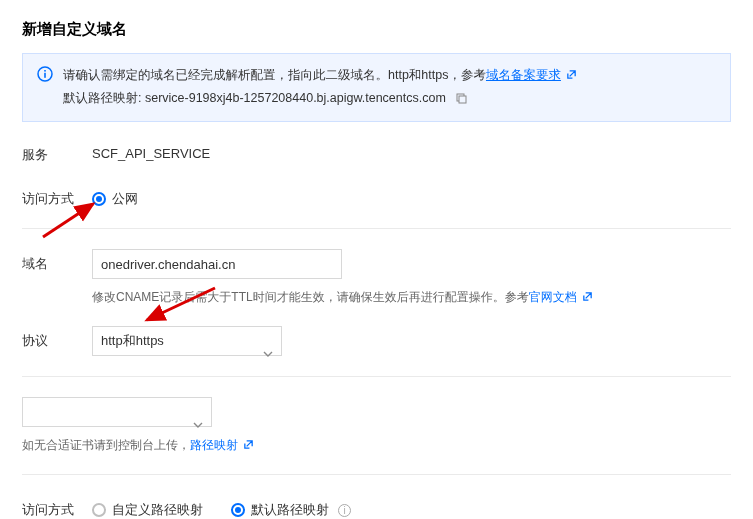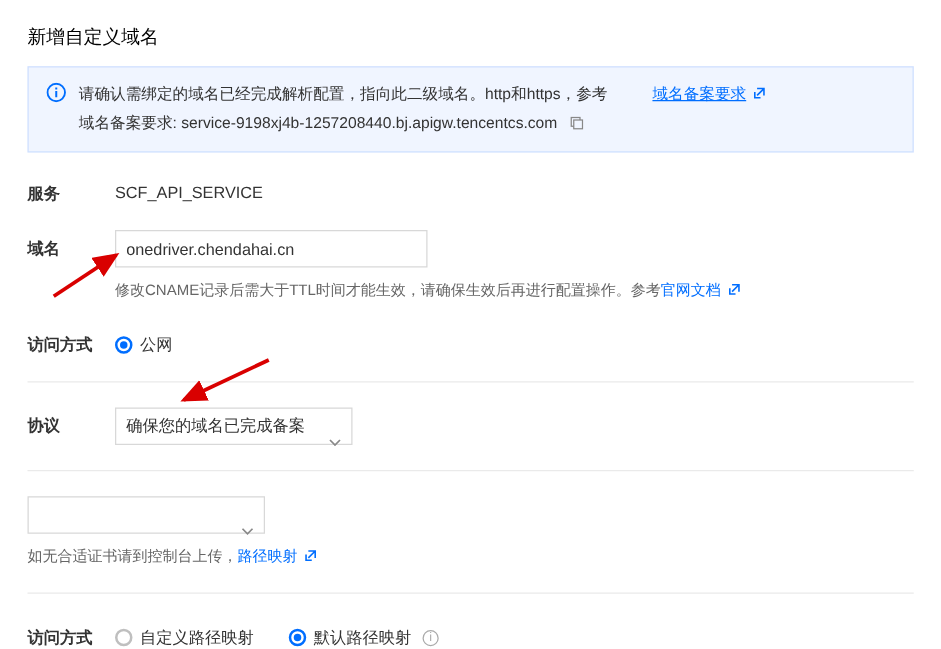--- a/index.html
+++ b/index.html
@@ -11,63 +11,61 @@
     width: 753px;
     height: 519px;
     position: relative;
   }
   .panel {
     padding: 20px 22px 0 22px;
     position: relative;
   }
   .title {
     font-size: 15px;
-    font-weight: 400;
+    font-weight: 700;
     color: #000;
     margin-bottom: 14px;
   }
   .alert {
     background: #f0f5ff;
     border: 1px solid #cfe0ff;
     padding: 10px 12px 10px 40px;
     position: relative;
     color: #333;
     line-height: 1.8;
     font-size: 12.5px;
   }
   .alert-icon {
     position: absolute;
     left: 14px;
     top: 12px;
   }
   .alert a.link {
     color: #006eff;
     text-decoration: underline;
-    margin-left: 36px;
   }
   .copy-icon {
     margin-left: 6px;
     vertical-align: -2px;
   }
   .form {
     margin-top: 18px;
   }
   .row {
     display: flex;
     align-items: flex-start;
     margin-bottom: 20px;
   }
   .row.sep { border-bottom: 1px solid #eaeaea; padding-bottom: 20px; }
   .label {
     width: 70px;
     color: #333;
     font-size: 13px;
     padding-top: 6px;
     flex-shrink: 0;
-    font-weight: bold;
   }
   .field { flex: 1; }
   .static-val { padding-top: 6px; color: #333; }
   .text-input {
     border: 1px solid #d8d8d8;
     height: 30px;
     width: 250px;
     padding: 0 8px;
     font-size: 13px;
     outline: none;
@@ -139,69 +137,69 @@
     </span>
     <div>
       <span>请确认需绑定的域名已经完成解析配置，指向此二级域名。http和https，参考</span><a href="#" class="link">域名备案要求</a>
       <span>
         <svg class="ext-icon" width="11" height="11" viewBox="0 0 12 12">
             <path d="M4 2h6v6M10 2L4 8M2 5v5h5" fill="none" stroke="#006eff" stroke-width="1.4"></path>
           </svg>
       </span>
     </div>
     <div>
-      <span>域名备案要求: </span><span>service-9198xj4b-1257208440.bj.apigw.tencentcs.com</span>
+      <span>默认路径映射: </span><span>service-9198xj4b-1257208440.bj.apigw.tencentcs.com</span>
       <span class="copy-icon">
         <svg width="12" height="12" viewBox="0 0 12 12">
             <rect x="2" y="2" width="7" height="7" fill="none" stroke="#888" stroke-width="1"></rect>
             <rect x="4" y="4" width="7" height="7" fill="#f0f5ff" stroke="#888" stroke-width="1"></rect>
           </svg>
       </span>
     </div>
   </div>
 
   <div class="form">
 
     <div class="row">
       <div class="label">服务</div>
       <div class="field static-val">SCF_API_SERVICE</div>
     </div>
 
+    <div class="row sep">
+      <div class="label">访问方式</div>
+      <div class="field">
+        <div class="radio-group">
+          <label class="radio checked">
+            <span class="circle"></span>
+            <span>公网</span>
+          </label>
+        </div>
+      </div>
+    </div>
+
     <div class="row">
       <div class="label">域名</div>
       <div class="field">
         <input type="text" class="text-input" value="onedriver.chendahai.cn" style="">
         <div class="hint">
           <span>修改CNAME记录后需大于TTL时间才能生效，请确保生效后再进行配置操作。参考</span><a href="#">官网文档</a>
           <span>
             <svg class="ext-icon" width="11" height="11" viewBox="0 0 12 12">
                 <path d="M4 2h6v6M10 2L4 8M2 5v5h5" fill="none" stroke="#006eff" stroke-width="1.4"></path>
               </svg>
           </span>
         </div>
       </div>
     </div>
 
     <div class="row sep">
-      <div class="label">访问方式</div>
-      <div class="field">
-        <div class="radio-group">
-          <label class="radio checked">
-            <span class="circle"></span>
-            <span>公网</span>
-          </label>
-        </div>
-      </div>
-    </div>
-
-    <div class="row sep">
       <div class="label">协议</div>
       <div class="field">
         <div class="select">
-          <span>确保您的域名已完成备案</span>
+          <span>http和https</span>
           <span class="caret">
             <svg width="10" height="6" viewBox="0 0 10 6">
                 <path d="M1 1l4 4 4-4" fill="none" stroke="#888" stroke-width="1.4"></path>
               </svg>
           </span>
         </div>
       </div>
     </div>
 
     <div class="row sep">

